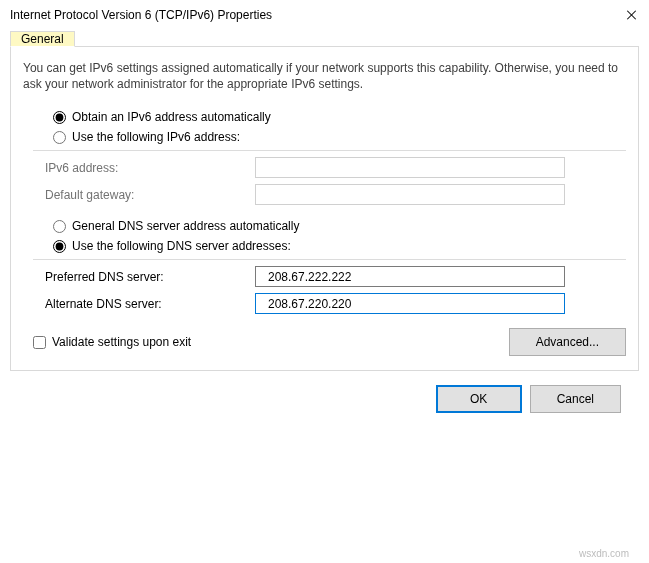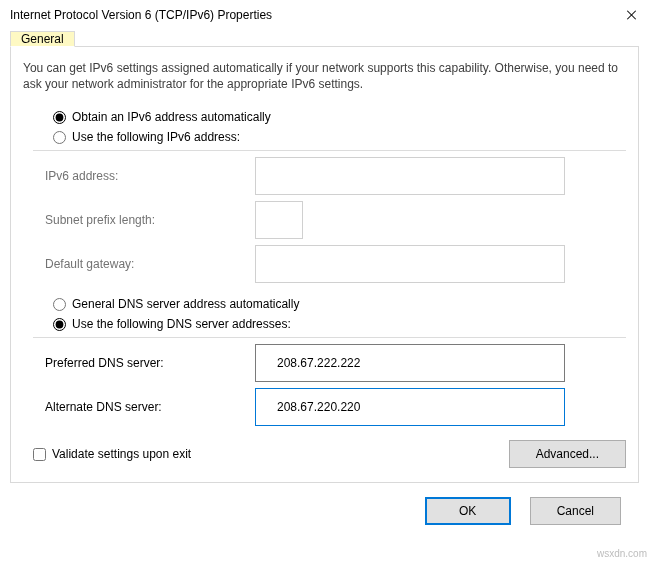--- a/index.html
+++ b/index.html
@@ -19,41 +19,41 @@
     .panel { border: 1px solid #d9d9d9; border-top: none; padding: 14px 12px 14px 12px; background: #fff; }
     
     .desc { color: #404040; margin-bottom: 18px; line-height: 1.35; }
     
     .radio-row { display: flex; align-items: center; margin: 6px 0 6px 10px; cursor: pointer; padding-left: 20px; }
     .radio-row input[type=radio] { margin: 0 6px 0 0; width: 13px; height: 13px; accent-color: #000; }
     
     .fieldgroup { margin: 2px 0 14px 22px; }
     .fieldrow { display: flex; align-items: center; margin: 6px 0; }
     .fieldrow label { width: 210px; }
-    .fieldrow input[type=text] { border: 1px solid #7a7a7a; padding: 2px 21px; height: 38px; background: #fff; }
+    .fieldrow input[type=text] { border: 1px solid #7a7a7a; padding: 2px 12px; height: 21px; background: #fff; }
     .fieldrow input.wide { width: 310px; }
     .fieldrow input.narrow { width: 48px; }
     
     .disabled label { color: #737373; }
     .disabled input[type=text] { background: #fff; border-color: #d0d0d0; }
     
     .focused { border: 1px solid #0078d7 !important; outline: 1px solid #0078d7; outline-offset: -1px; }
     
     hr.grp { border: none; border-top: 1px solid #dcdcdc; margin: 2px 0 6px 10px; }
     
     .bottom-row { display: flex; align-items: center; justify-content: space-between; margin: 14px 0 0 10px; }
     .checkbox-row { display: flex; align-items: center; cursor: pointer; }
     .checkbox-row input[type=checkbox] { margin: 0 6px 0 0; width: 13px; height: 13px; }
     
     .btn { min-width: 86px; height: 28px; background: #e1e1e1; border: 1px solid #adadad; cursor: pointer; padding: 0 26px; }
     .btn.primary { border: 2px solid #0078d7; }
     
-    .footer { display: flex; justify-content: flex-end; gap: 19px; padding: 14px 18px 10px 10px; }
+    .footer { display: flex; justify-content: flex-end; gap: 8px; padding: 14px 18px 10px 10px; }
     
-    .watermark { position: absolute; right: 2px; bottom: 4px; font-size: 10px; color: #bdbdbd; }
+    .watermark { position: absolute; right: 20px; bottom: 4px; font-size: 10px; color: #bdbdbd; }
   </style>
 </head>
 <body>
 
 <div class="titlebar">
   <span>Internet Protocol Version 6 (TCP/IPv6) Properties</span>
   <div class="close-x"></div>
 </div>
 
 <div class="content">
@@ -70,24 +70,20 @@
     </div>
     <div class="radio-row">
       <input type="radio" name="addr" style="">
       <span>Use the following IPv6 address:</span>
     </div>
     <hr class="grp">
     <div class="fieldgroup disabled">
       <div class="fieldrow">
         <label>IPv6 address:</label>
         <input type="text" class="wide" disabled="" value="" style="">
-      </div>
-      <div class="fieldrow">
-        <label>Subnet prefix length:</label>
-        <input type="text" class="narrow" disabled="" value="" style="">
       </div>
       <div class="fieldrow">
         <label>Default gateway:</label>
         <input type="text" class="wide" disabled="" value="" style="">
       </div>
     </div>
 
     <div class="radio-row">
       <input type="radio" name="dns" style="">
       <span>General DNS server address automatically</span>

